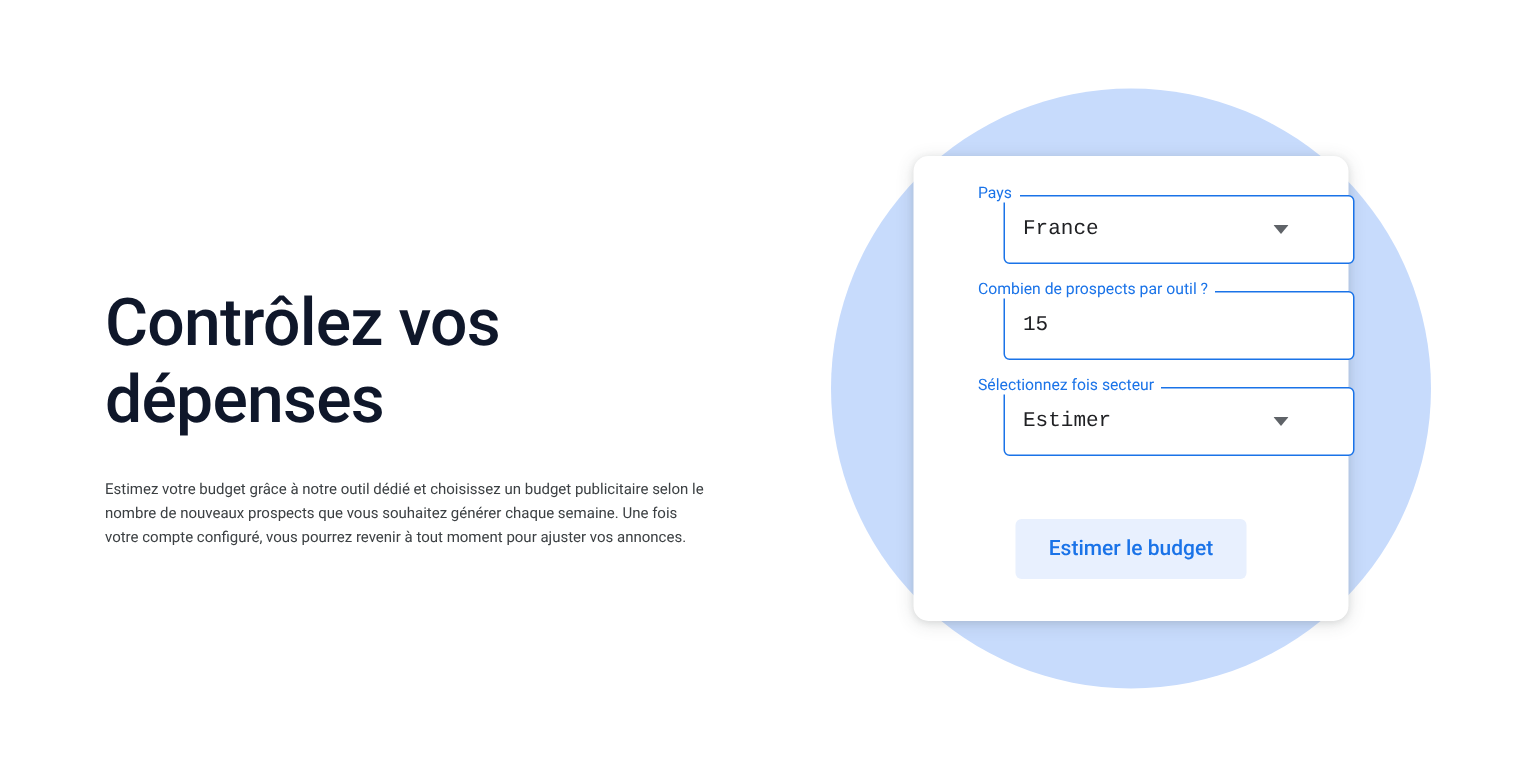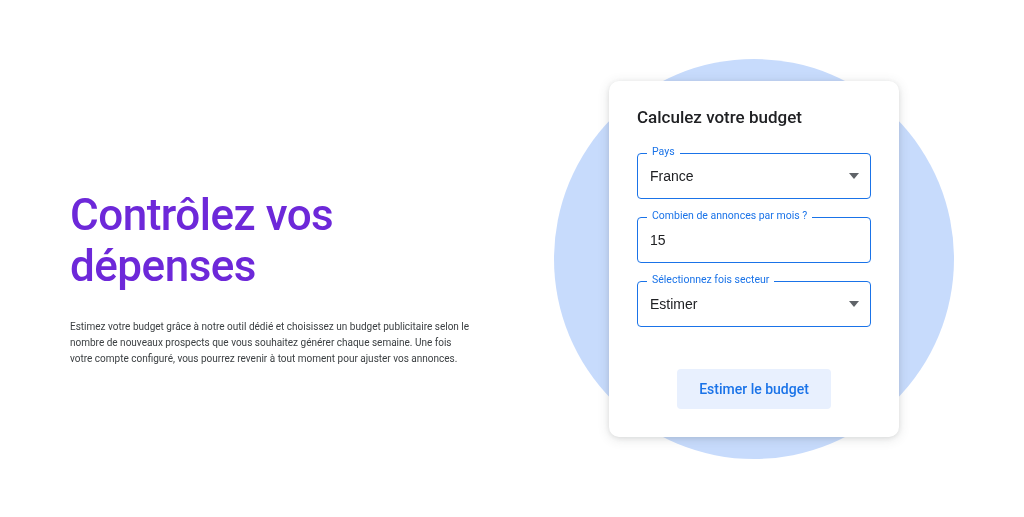--- a/index.html
+++ b/index.html
@@ -22,21 +22,21 @@
       padding: 0 60px 0 70px;
     }
     .left-section {
       flex: 1;
       padding-right: 40px;
       padding-top: 40px;
     }
     .headline {
       font-size: 44px;
       font-weight: 500;
-      color: #6d28d9;
+      color: #0f172a;
       line-height: 1.15;
       margin-bottom: 28px;
       letter-spacing: -0.5px;
     }
     .description {
       font-size: 10px;
       line-height: 1.6;
       color: #3c4043;
       max-width: 400px;
     }
@@ -89,22 +89,23 @@
       z-index: 2;
     }
     .field-input {
       width: 100%;
       border: 1px solid #1a73e8;
       border-radius: 4px;
       padding: 14px 12px;
       font-size: 14px;
       color: #202124;
       background: #fff;
-      font-family: Liberation Sans, sans-serif;
+      font-family: Liberation Mono, monospace;
       outline: none;
+      margin-left: 32px;
     }
     .select-wrapper {
       position: relative;
     }
     .dropdown-arrow {
       position: absolute;
       right: 12px;
       top: 50%;
       transform: translateY(-50%);
       pointer-events: none;
@@ -142,36 +143,35 @@
 <div class="container">
   <div class="left-section">
     <h1 class="headline">Contrôlez vos dépenses</h1>
     <p class="description">Estimez votre budget grâce à notre outil dédié et choisissez un budget publicitaire selon le nombre de nouveaux prospects que vous souhaitez générer chaque semaine. Une fois votre compte configuré, vous pourrez revenir à tout moment pour ajuster vos annonces.</p>
   </div>
 
   <div class="right-section">
     <div class="bg-circle"></div>
 
     <div class="card">
-      <h2 class="card-title">Calculez votre budget</h2>
 
       <div class="field-wrapper">
         <span class="field-label">Pays</span>
         <div class="select-wrapper">
           <div class="field-input field-select">France</div>
           <span class="dropdown-arrow">
             <svg viewBox="0 0 10 6" fill="currentColor">
                 <path d="M0 0 L5 6 L10 0 Z"></path>
               </svg>
           </span>
         </div>
       </div>
 
       <div class="field-wrapper">
-        <span class="field-label">Combien de annonces par mois ?</span>
+        <span class="field-label">Combien de prospects par outil ?</span>
         <input type="text" class="field-input" value="15" style="">
       </div>
 
       <div class="field-wrapper">
         <span class="field-label">Sélectionnez fois secteur</span>
         <div class="select-wrapper">
           <div class="field-input field-select">Estimer</div>
           <span class="dropdown-arrow">
             <svg viewBox="0 0 10 6" fill="currentColor">
                 <path d="M0 0 L5 6 L10 0 Z"></path>

